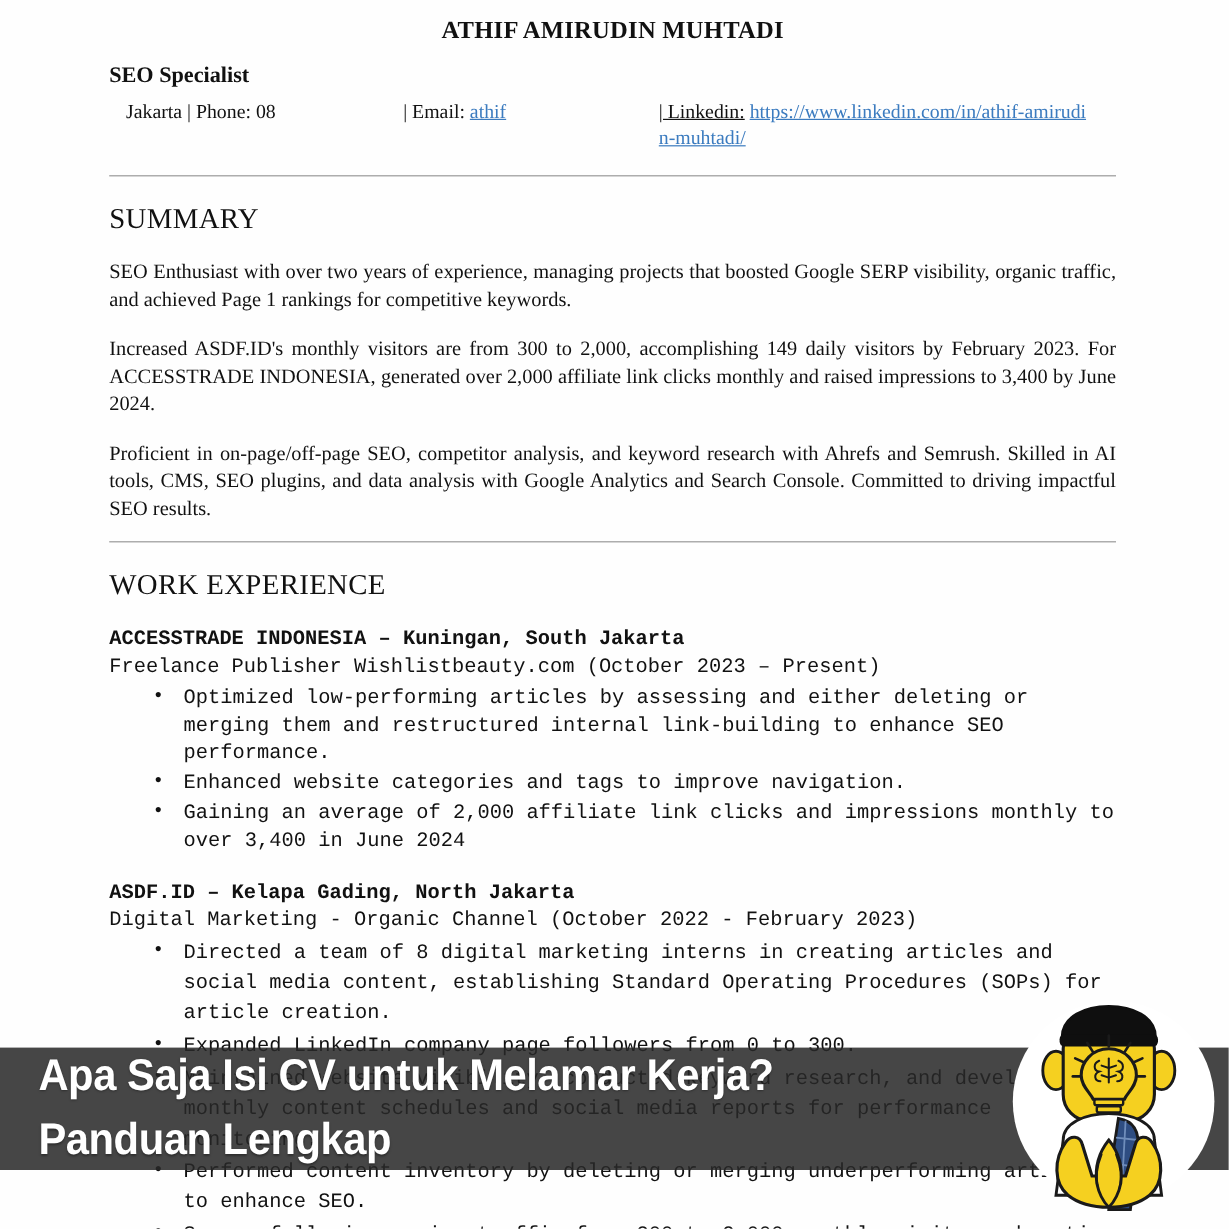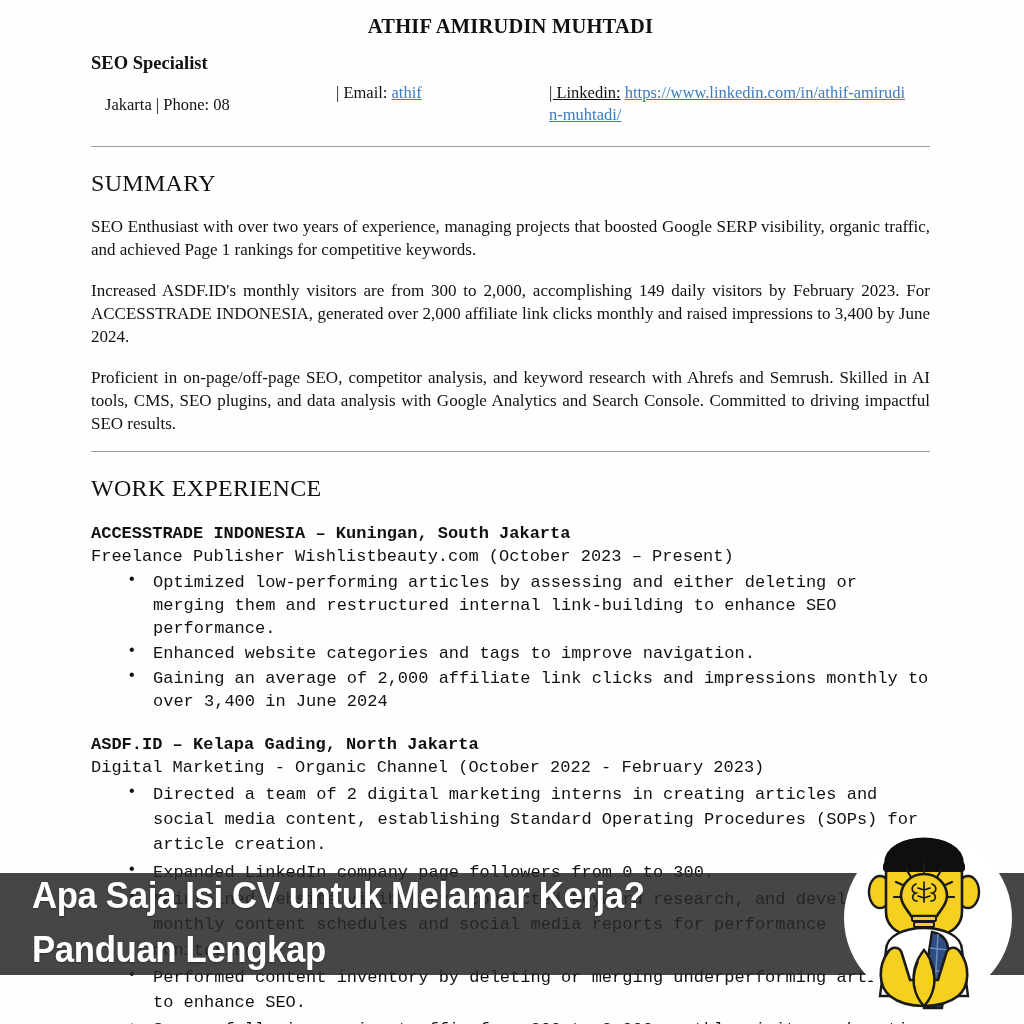--- a/index.html
+++ b/index.html
@@ -38,21 +38,21 @@
     margin-top:13px;
   }
 
   .contact-row {
     margin-top:7px;
     font-size:16.5px;
     line-height:1.34;
     position:relative;
     height:48px;
   }
-  .contact-left  { position:absolute; left:14px;  top:12px; white-space:nowrap; }
+  .contact-left  { position:absolute; left:14px;  top:0; white-space:nowrap; }
   .contact-mid   { position:absolute; left:245px; top:0;text-align:center; }
   .contact-right { position:absolute; left:458px; top:0; width:360px; }
 
   a.lnk {
     color:#3b7bbf;
     text-decoration:underline;
     word-break:break-all;
   }
   .lbl-ul { text-decoration:underline; }
 
@@ -182,21 +182,21 @@
         <li class="tight">Optimized low-performing articles by assessing and either deleting or merging them and restructured internal link-building to enhance SEO performance.</li>
         <li class="tight">Enhanced website categories and tags to improve navigation.</li>
         <li class="tight">Gaining an average of 2,000 affiliate link clicks and impressions monthly to over 3,400 in June 2024</li>
       </ul>
     </div>
 
     <div class="job">
       <div class="job-title">ASDF.ID – Kelapa Gading, North Jakarta</div>
       <div class="job-sub">Digital Marketing - Organic Channel (October 2022 - February 2023)</div>
       <ul class="bul">
-        <li>Directed a team of 2 digital marketing interns in creating articles and social media content, establishing Standard Operating Procedures (SOPs) for article creation.</li>
+        <li>Directed a team of 8 digital marketing interns in creating articles and social media content, establishing Standard Operating Procedures (SOPs) for article creation.</li>
         <li>Expanded LinkedIn company page followers from 0 to 300.</li>
         <li>Maintained website visibility, conducted keyword research, and developed monthly content schedules and social media reports for performance monitoring.</li>
         <li>Performed content inventory by deleting or merging underperforming articles to enhance SEO.</li>
         <li>Successfully increasing traffic from 300 to 2,000 monthly visitors, boosting visibility of the website from 13,000 to 89,000 impressions, and 149 daily visitors on February 28, 2023.</li>
       </ul>
     </div>
 
     <div class="job job-last">
       <div class="job-title">Gebyar Property – Sidoarjo, Jawa Timur</div>
     </div>

